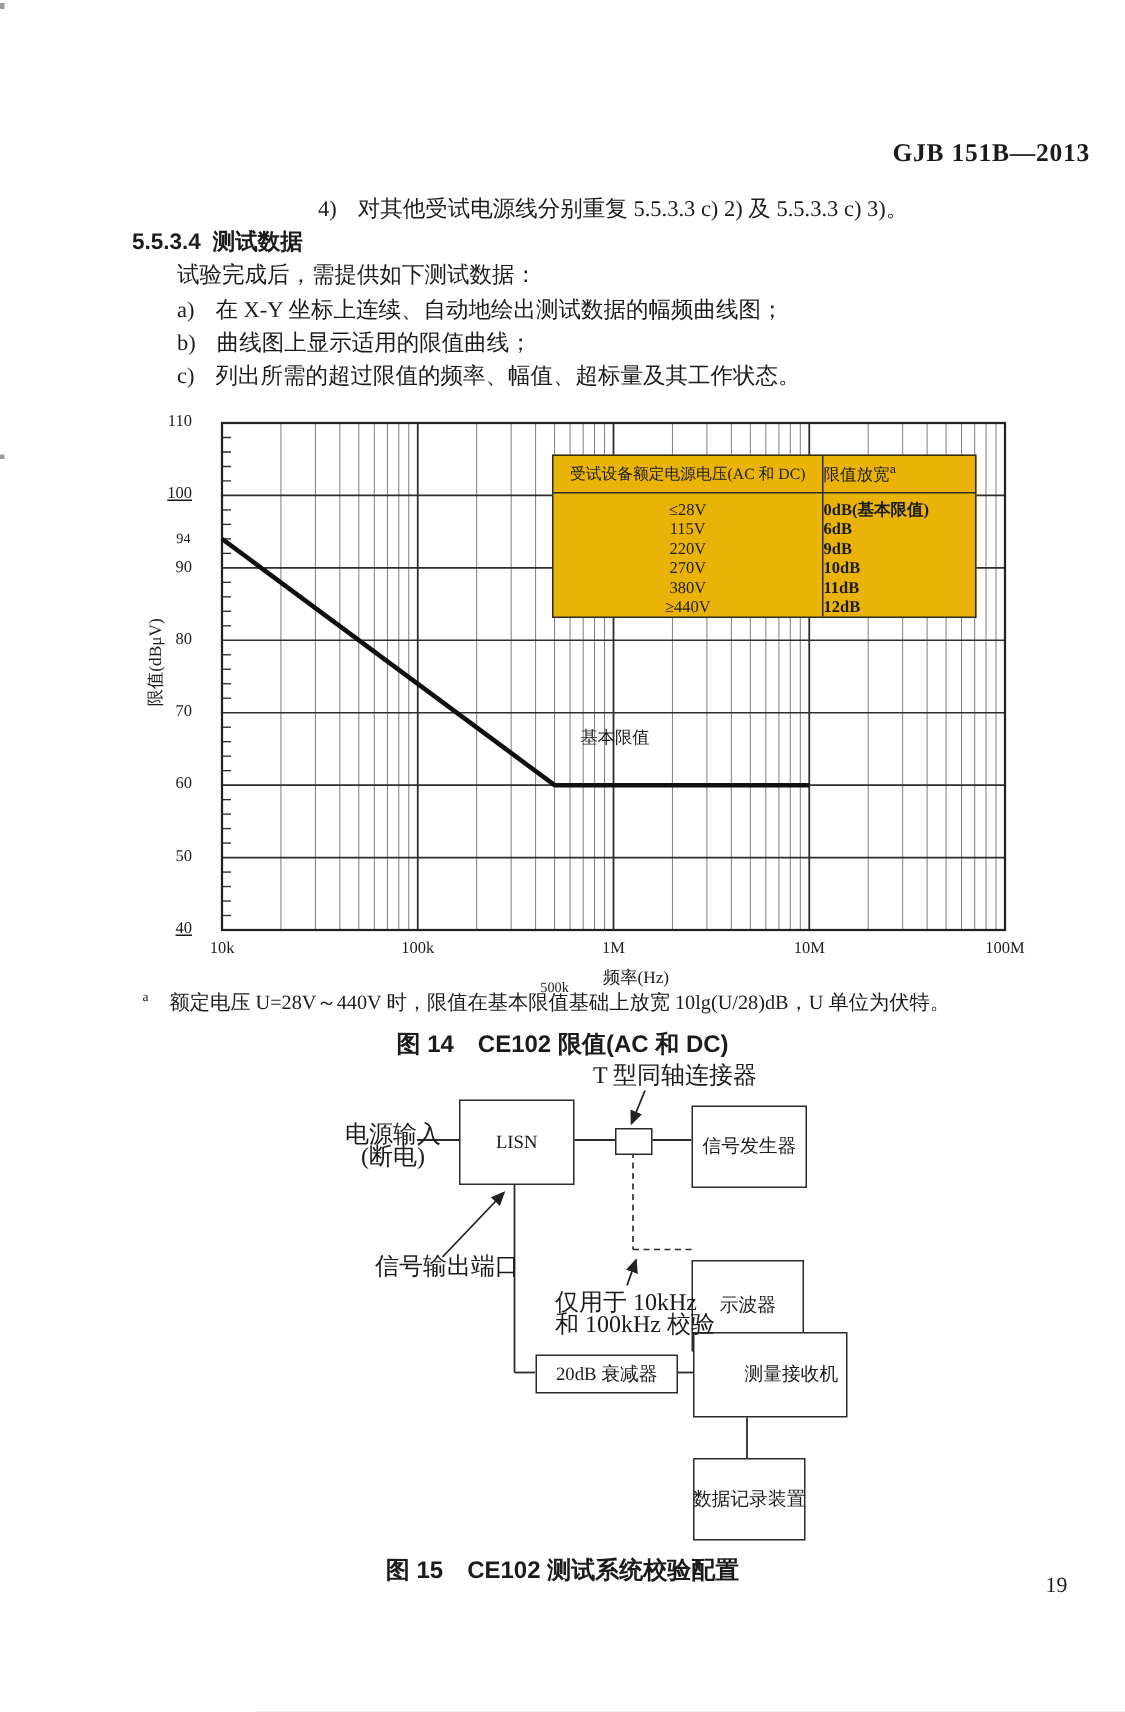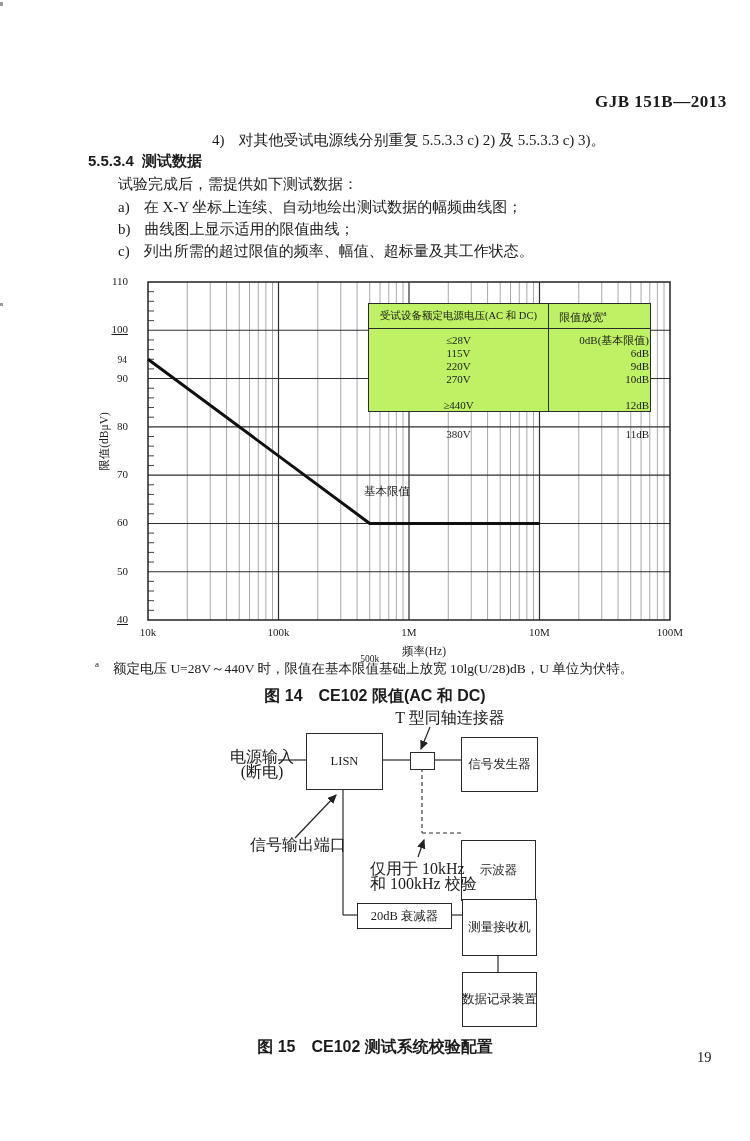--- a/index.html
+++ b/index.html
@@ -20,29 +20,29 @@
   
   #figure14-chart{left:90px;top:270px;width:645px;height:400px;}
   #chart-svg{position:absolute;left:0;top:0;}
   .ytick{position:absolute;left:0;width:38px;text-align:right;font-size:11px;line-height:13px;}
   .ytick.small{width:37px;font-size:9.5px;}
   .xtick{position:absolute;width:44px;text-align:center;font-size:11px;line-height:12px;}
   .xtick.small{font-size:9.5px;}
   .axis-title{font-size:11.5px;white-space:nowrap;}
   .annotation{font-size:11.5px;white-space:nowrap;}
   
-  .inset-table{left:278px;top:33px;width:281px;height:107px;background:#bef264;border:1.4px solid #2b2b2b;font-size:11px;}
+  .inset-table{left:278px;top:33px;width:281px;height:107px;background:#eab308;border:1.4px solid #2b2b2b;font-size:11px;}
   .inset-col-divider{position:absolute;left:179px;top:0;bottom:0;width:1px;background:#2b2b2b;}
   .inset-header{position:absolute;left:0;top:0;width:100%;height:24px;border-bottom:1px solid #2b2b2b;}
   .inset-h-left{position:absolute;left:0;top:5px;width:179px;text-align:center;font-size:10.5px;white-space:nowrap;}
-  .inset-h-right{position:absolute;left:164px;top:5px;width:100px;text-align:center;font-size:11px;}
+  .inset-h-right{position:absolute;left:180px;top:5px;width:100px;text-align:left;font-size:11px;font-family:Liberation Mono, monospace;}
   .inset-h-right sup{font-size:7.5px;}
   .inset-row{position:absolute;left:0;width:100%;height:13px;line-height:13px;}
   .inset-cell-l{position:absolute;left:0;width:179px;text-align:center;}
-  .inset-cell-r{position:absolute;left:180px;width:100px;text-align:right;}
+  .inset-cell-r{position:absolute;left:180px;width:100px;text-align:left;font-weight:bold;}
   
   #figure15-diagram{left:190px;top:705px;width:370px;height:340px;}
   .dbox{position:absolute;border:1.2px solid #2b2b2b;background:#fff;display:flex;align-items:center;justify-content:center;
         font-size:12.5px;white-space:nowrap;}
   .dlabel{position:absolute;font-size:16px;line-height:15px;text-align:center;white-space:nowrap;}
   .scan-mark{position:absolute;background:#9a9a9a;}
 </style>
 </head>
 <body>
 
@@ -162,21 +162,21 @@
         <div class="ytick" style="top: 198.143px;">70</div>
         <div class="ytick" style="top: 246.429px;">60</div>
         <div class="ytick" style="top: 294.714px;">50</div>
         <div class="ytick" style="top: 343px; text-decoration: underline;">40</div>
       </div>
 
     <div class="abs axis-title" style="left:-21px;top:164px;width:70px;text-align:center;transform:rotate(-90deg);">限值(dBμV)</div>
 
     <div class="abs axis-title" style="left:254px;top:374px;width:160px;text-align:center;">频率(Hz)</div>
 
-    <div class="abs annotation" style="left:274px;top:214px;width:60px;text-align:left;">基本限值</div>
+    <div class="abs annotation" style="left:290px;top:214px;width:60px;text-align:center;">基本限值</div>
 
     <div class="abs inset-table">
       <div class="inset-col-divider"></div>
       <div class="inset-header">
         <div class="inset-h-left">受试设备额定电源电压(AC 和 DC)</div>
         <div class="inset-h-right"><span>限值放宽</span><sup>a</sup></div>
       </div>
       <div class="inset-row" style="top:30px;">
         <div class="inset-cell-l">≤28V</div>
         <div class="inset-cell-r">0dB(基本限值)</div>
@@ -186,21 +186,21 @@
         <div class="inset-cell-r">6dB</div>
       </div>
       <div class="inset-row" style="top:56px;">
         <div class="inset-cell-l">220V</div>
         <div class="inset-cell-r">9dB</div>
       </div>
       <div class="inset-row" style="top:69px;">
         <div class="inset-cell-l">270V</div>
         <div class="inset-cell-r">10dB</div>
       </div>
-      <div class="inset-row" style="top:82px;margin-top:42px;">
+      <div class="inset-row" style="top:82px;">
         <div class="inset-cell-l">380V</div>
         <div class="inset-cell-r">11dB</div>
       </div>
       <div class="inset-row" style="top:95px;">
         <div class="inset-cell-l">≥440V</div>
         <div class="inset-cell-r">12dB</div>
       </div>
     </div>
   </div>
 
@@ -231,21 +231,21 @@
       <line x1="240" y1="22" x2="231" y2="44" stroke="#222" stroke-width="1.2" marker-end="url(#arr)"></line>
       <line x1="105" y1="133" x2="146" y2="90" stroke="#222" stroke-width="1.2" marker-end="url(#arr)"></line>
       <line x1="228" y1="152" x2="234" y2="135" stroke="#222" stroke-width="1.2" marker-end="url(#arr)"></line>
     </svg>
 
     <div class="dbox" style="left:271px;top:32px;width:75px;height:53px;">信号发生器</div>
     <div class="dbox" style="left:116px;top:28px;width:75px;height:55px;">LISN</div>
     <div class="dbox" style="left:220px;top:47px;width:23px;height:16px;"></div>
     <div class="dbox" style="left:271px;top:98px;width:73px;height:59px;margin-top:37px;">示波器</div>
     <div class="dbox" style="left:167px;top:198px;width:93px;height:24px;">20dB 衰减器</div>
-    <div class="dbox" style="left:272px;top:194px;width:73px;height:55px;">测量接收机</div>
+    <div class="dbox" style="left:272px;top:183px;width:73px;height:55px;padding-left:28px;">测量接收机</div>
     <div class="dbox" style="left:272px;top:267px;width:73px;height:53px;">数据记录装置</div>
 
     <div class="dlabel" style="left:34px;top:44px;width:76px;">
       <div>电源输入</div>
       <div>(断电)</div>
     </div>
     <div class="dlabel" style="left:205px;top:5px;width:110px;">T 型同轴连接器</div>
     <div class="dlabel" style="left:60px;top:132px;width:85px;">信号输出端口</div>
     <div class="dlabel" style="left:180px;top:156px;width:92px;">
       <div>仅用于 10kHz</div>

